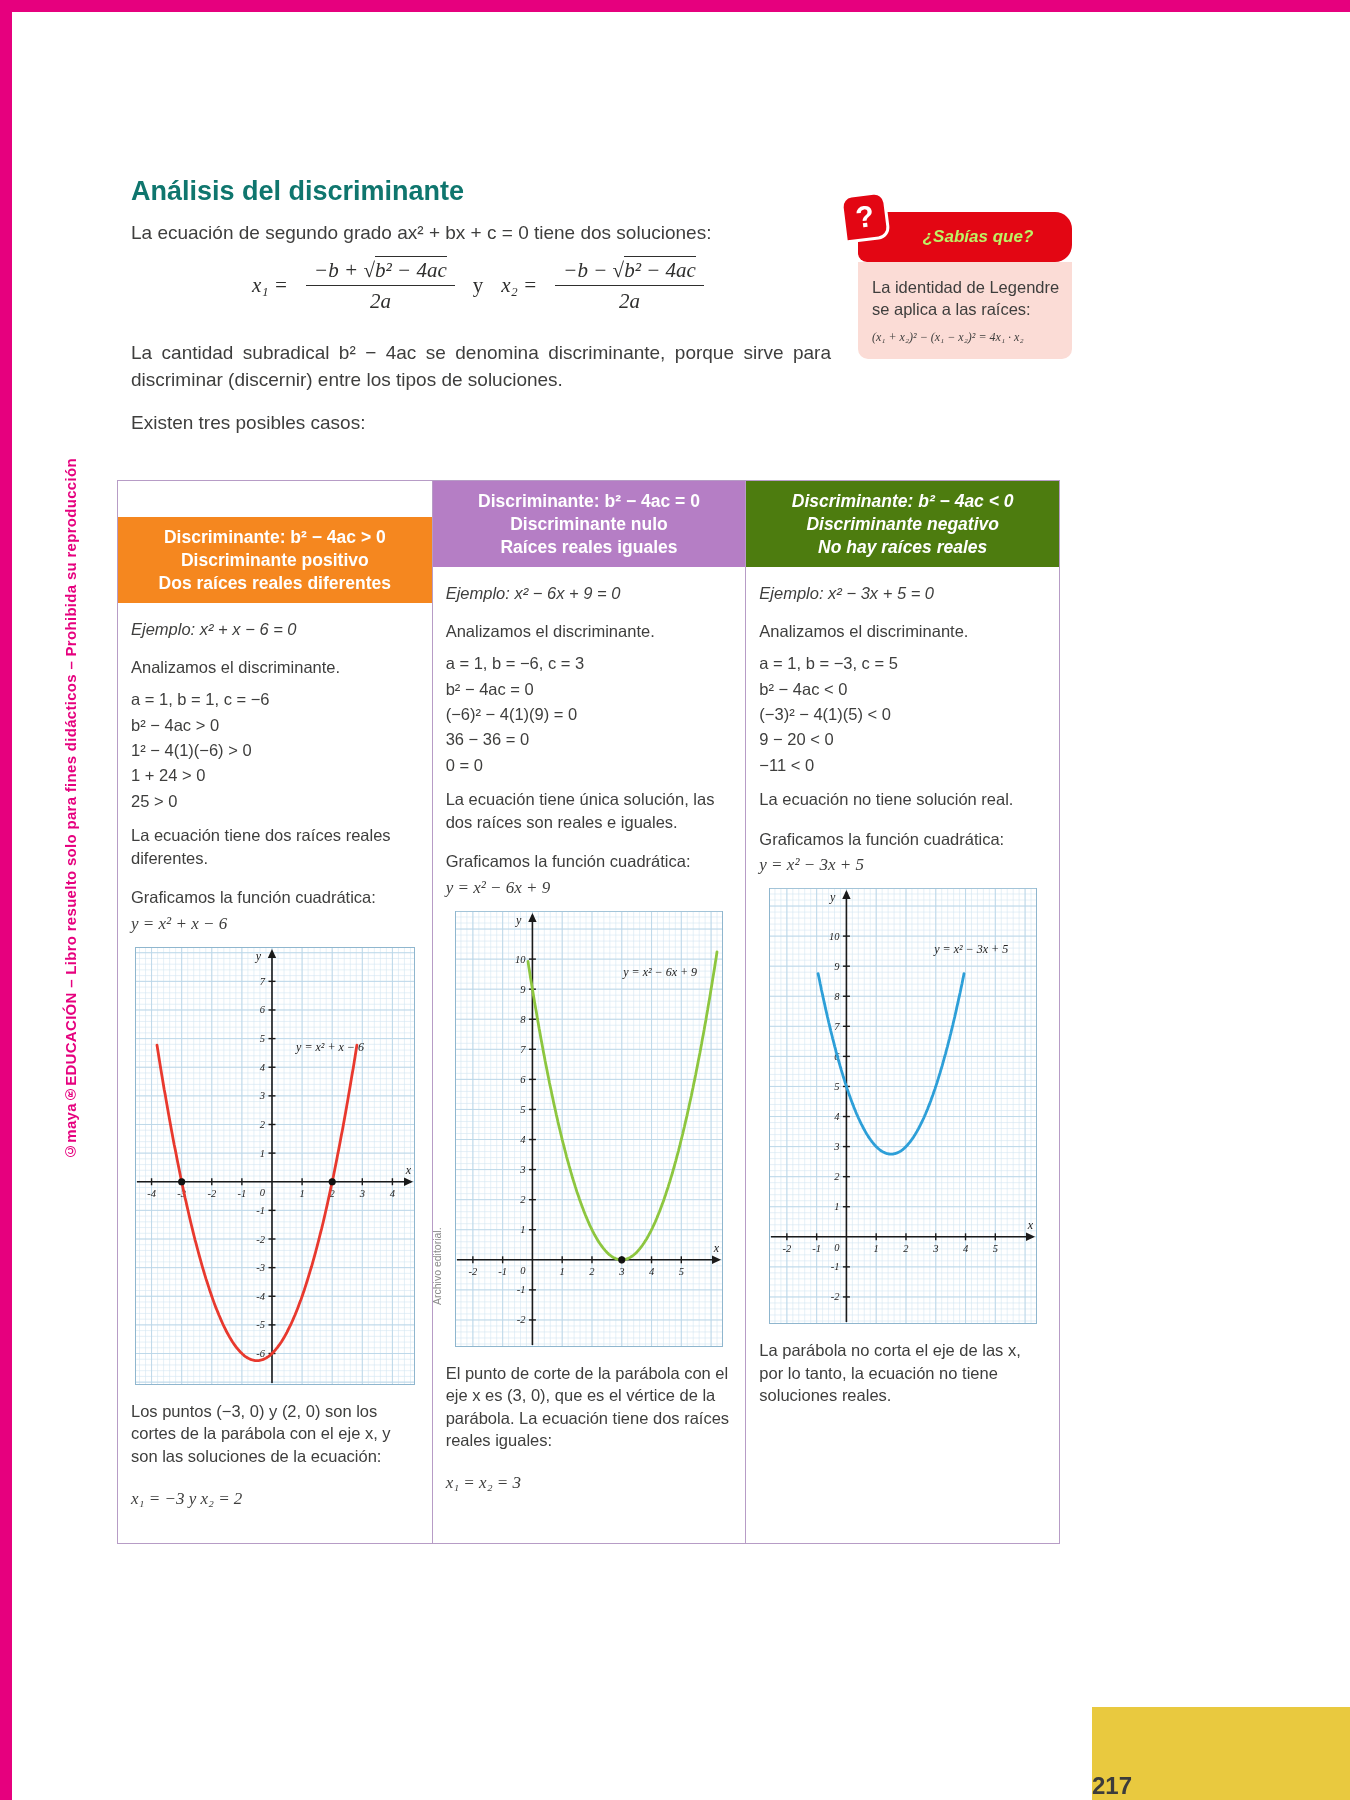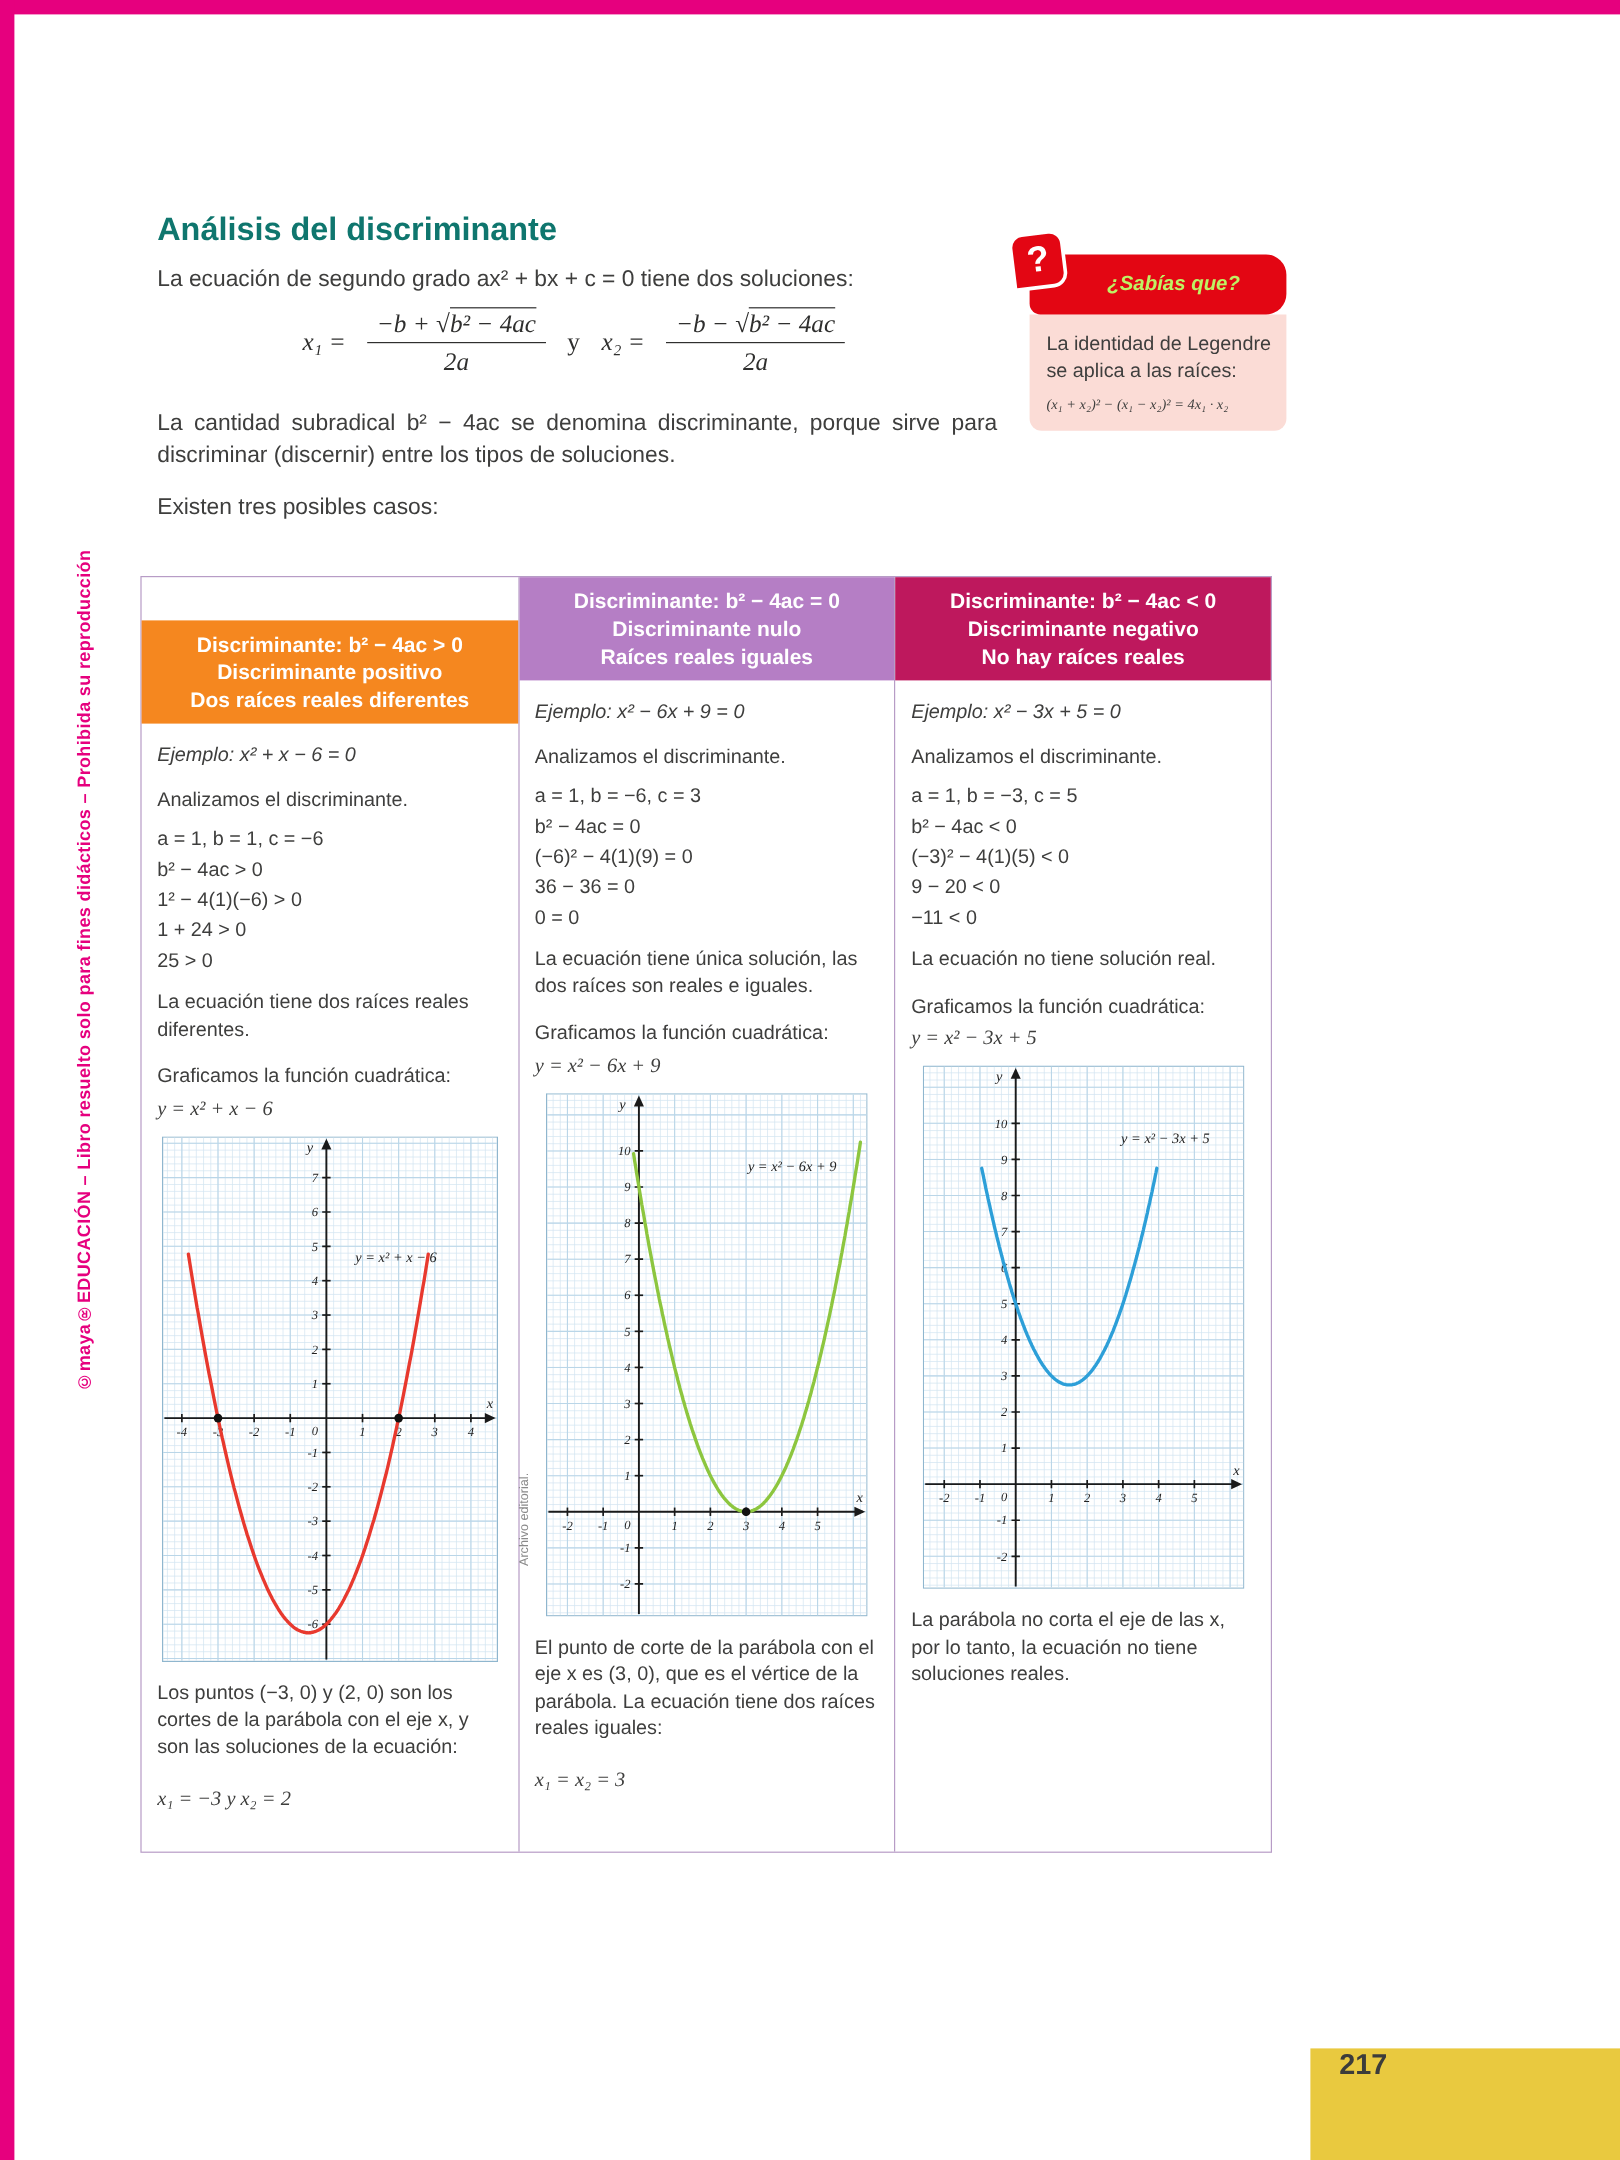--- a/index.html
+++ b/index.html
@@ -43,22 +43,22 @@
   .steps .step{margin:3px 0;}
   .conclusion{margin:9px 0 0;}
   .graf-label{margin:17px 0 0;}
   .func-line{margin:3px 0 0;font-style:italic;font-family:"Liberation Serif",serif;font-size:17px;}
   svg.graph{margin-top:12px;align-self:center;display:block;}
   .col-footer{margin-top:15px;}
   .footer-math{margin-top:3px;font-style:italic;font-family:"Liberation Serif",serif;font-size:17px;min-height:10px;}
 
   .credit{position:absolute;left:431px;top:1210px;height:95px;writing-mode:vertical-rl;transform:rotate(180deg);
           font-size:10.5px;color:#8a8a8a;}
-  .page-tab{position:absolute;right:0;bottom:0;width:258px;height:93px;display:flex;align-items:flex-start;
-            padding-left:24px;box-sizing:border-box;font-size:24px;font-weight:700;color:#3c3c3b;}
+  .page-tab{position:absolute;right:0;bottom:0;width:258px;height:93px;display:flex;align-items:flex-end;
+            box-sizing:border-box;font-size:24px;font-weight:700;color:#3c3c3b;}
 </style>
 </head>
 <body>
 
 <div class="page">
 
   <div class="top-bar" style="background-color: rgb(230, 0, 126);"></div>
   <div class="left-bar" style="background-color: rgb(230, 0, 126);"></div>
 
   <div class="side-text" style="color: rgb(230, 0, 126);">©maya®EDUCACIÓN – Libro resuelto solo para fines didácticos – Prohibida su reproducción</div>
@@ -533,21 +533,21 @@
             <path d="M73.0 50.4L73.8 55.9L74.7 61.3L75.5 66.6L76.4 71.9L77.3 77.2L78.1 82.3L79.0 87.5L79.8 92.6L80.7 97.6L81.6 102.6L82.4 107.6L83.3 112.4L84.1 117.3L85.0 122.1L85.8 126.8L86.7 131.5L87.6 136.2L88.4 140.7L89.3 145.3L90.1 149.8L91.0 154.2L91.9 158.6L92.7 162.9L93.6 167.2L94.4 171.5L95.3 175.7L96.2 179.8L97.0 183.9L97.9 187.9L98.7 191.9L99.6 195.9L100.5 199.8L101.3 203.6L102.2 207.4L103.0 211.1L103.9 214.8L104.8 218.5L105.6 222.0L106.5 225.6L107.3 229.1L108.2 232.5L109.1 235.9L109.9 239.2L110.8 242.5L111.6 245.8L112.5 249.0L113.4 252.1L114.2 255.2L115.1 258.2L115.9 261.2L116.8 264.1L117.6 267.0L118.5 269.9L119.4 272.7L120.2 275.4L121.1 278.1L121.9 280.7L122.8 283.3L123.7 285.8L124.5 288.3L125.4 290.8L126.2 293.1L127.1 295.5L128.0 297.8L128.8 300.0L129.7 302.2L130.5 304.3L131.4 306.4L132.3 308.5L133.1 310.4L134.0 312.4L134.8 314.3L135.7 316.1L136.6 317.9L137.4 319.6L138.3 321.3L139.1 322.9L140.0 324.5L140.9 326.1L141.7 327.5L142.6 329.0L143.4 330.4L144.3 331.7L145.2 333.0L146.0 334.2L146.9 335.4L147.7 336.5L148.6 337.6L149.5 338.6L150.3 339.6L151.2 340.6L152.0 341.4L152.9 342.3L153.7 343.1L154.6 343.8L155.5 344.5L156.3 345.1L157.2 345.7L158.0 346.2L158.9 346.7L159.8 347.1L160.6 347.5L161.5 347.9L162.3 348.1L163.2 348.4L164.1 348.6L164.9 348.7L165.8 348.8L166.6 348.8L167.5 348.8L168.4 348.7L169.2 348.6L170.1 348.4L170.9 348.2L171.8 347.9L172.7 347.6L173.5 347.2L174.4 346.8L175.2 346.4L176.1 345.8L177.0 345.3L177.8 344.7L178.7 344.0L179.5 343.3L180.4 342.5L181.3 341.7L182.1 340.8L183.0 339.9L183.8 338.9L184.7 337.9L185.5 336.8L186.4 335.7L187.3 334.5L188.1 333.3L189.0 332.0L189.8 330.7L190.7 329.3L191.6 327.9L192.4 326.5L193.3 324.9L194.1 323.4L195.0 321.7L195.9 320.1L196.7 318.3L197.6 316.6L198.4 314.8L199.3 312.9L200.2 311.0L201.0 309.0L201.9 307.0L202.7 304.9L203.6 302.8L204.5 300.6L205.3 298.4L206.2 296.1L207.0 293.8L207.9 291.4L208.8 289.0L209.6 286.5L210.5 284.0L211.3 281.4L212.2 278.8L213.1 276.1L213.9 273.4L214.8 270.6L215.6 267.8L216.5 264.9L217.4 262.0L218.2 259.0L219.1 256.0L219.9 252.9L220.8 249.8L221.6 246.6L222.5 243.4L223.4 240.1L224.2 236.8L225.1 233.4L225.9 230.0L226.8 226.5L227.7 223.0L228.5 219.4L229.4 215.8L230.2 212.1L231.1 208.4L232.0 204.6L232.8 200.8L233.7 196.9L234.5 193.0L235.4 189.0L236.3 185.0L237.1 180.9L238.0 176.8L238.8 172.6L239.7 168.4L240.6 164.1L241.4 159.8L242.3 155.4L243.1 151.0L244.0 146.5L244.9 142.0L245.7 137.4L246.6 132.8L247.4 128.1L248.3 123.4L249.2 118.6L250.0 113.7L250.9 108.9L251.7 103.9L252.6 99.0L253.4 93.9L254.3 88.9L255.2 83.7L256.0 78.5L256.9 73.3L257.7 68.0L258.6 62.7L259.5 57.3L260.3 51.9L261.2 46.4L262.0 40.9" fill="none" stroke="#8dc63f" stroke-width="2.8" stroke-linecap="round"></path>
             <circle cx="166.75555555555556" cy="348.8" r="3.6" fill="#111111"></circle>
             <text x="168.24444444444444" y="64.648275862069" text-anchor="start" font-size="12" fill="#222222" font-style="italic" font-family="&quot;Liberation Serif&quot;,serif">y = x² − 6x + 9</text>
           </svg>
         <p class="col-footer">El punto de corte de la parábola con el eje x es (3, 0), que es el vértice de la parábola. La ecuación tiene dos raíces reales iguales:</p>
         <p class="footer-math">x₁ = x₂ = 3</p>
       </div>
     </div>
 
     <div class="col">
-      <div class="col-header" style="background-color: #be185d;">
+      <div class="col-header" style="background-color: #4d7c0f; font-style: italic;">
           <div class="hline">Discriminante: b² − 4ac &lt; 0</div>
           <div class="hline">Discriminante negativo</div>
           <div class="hline">No hay raíces reales</div>
         </div>
       <div class="col-body">
         <p class="example">Ejemplo: x² − 3x + 5 = 0</p>
         <p class="analyze">Analizamos el discriminante.</p>
         <div class="steps">
             <div class="step">a = 1, b = −3, c = 5</div>
             <div class="step">b² − 4ac &lt; 0</div>

